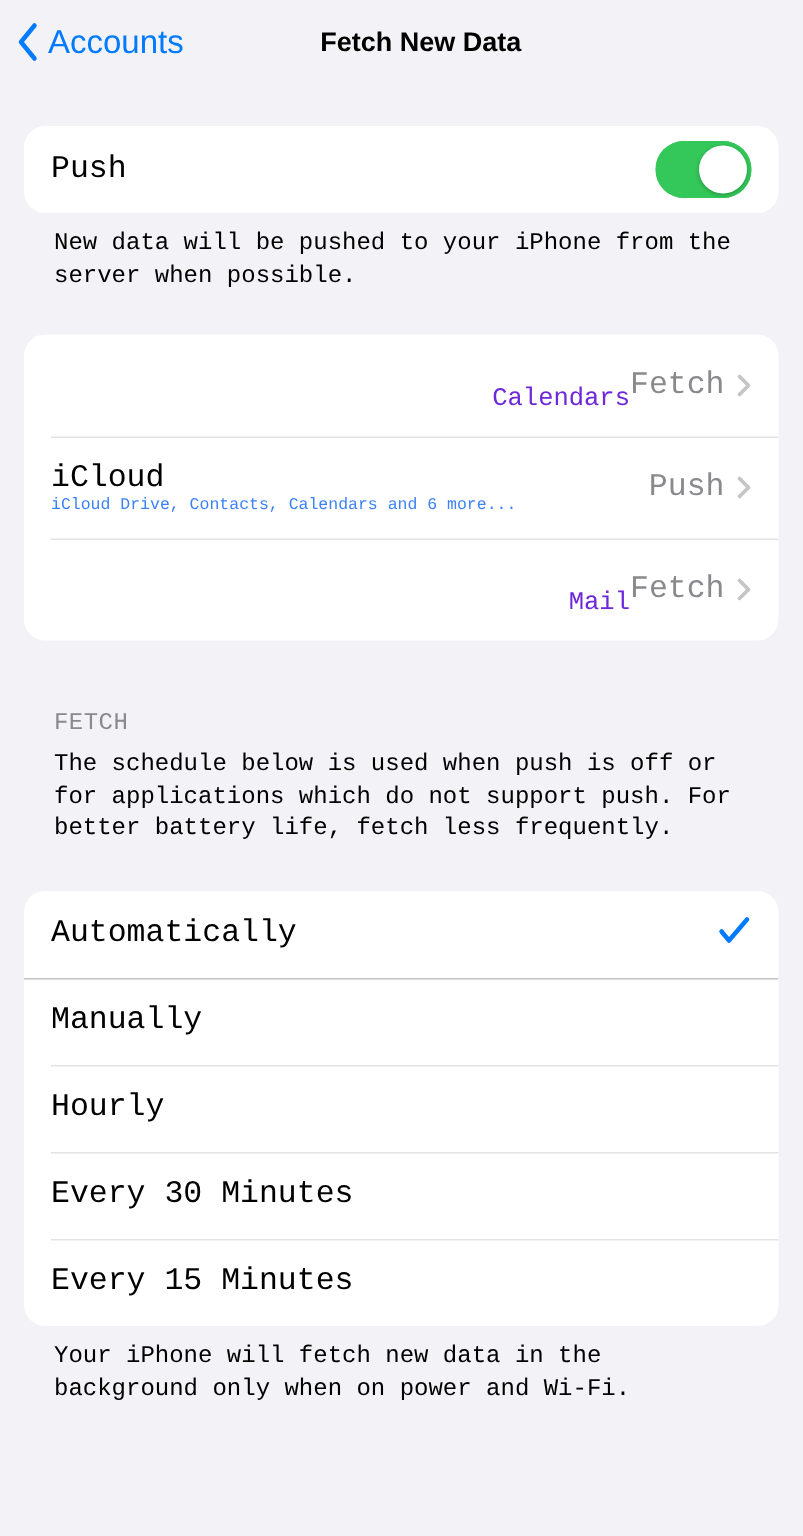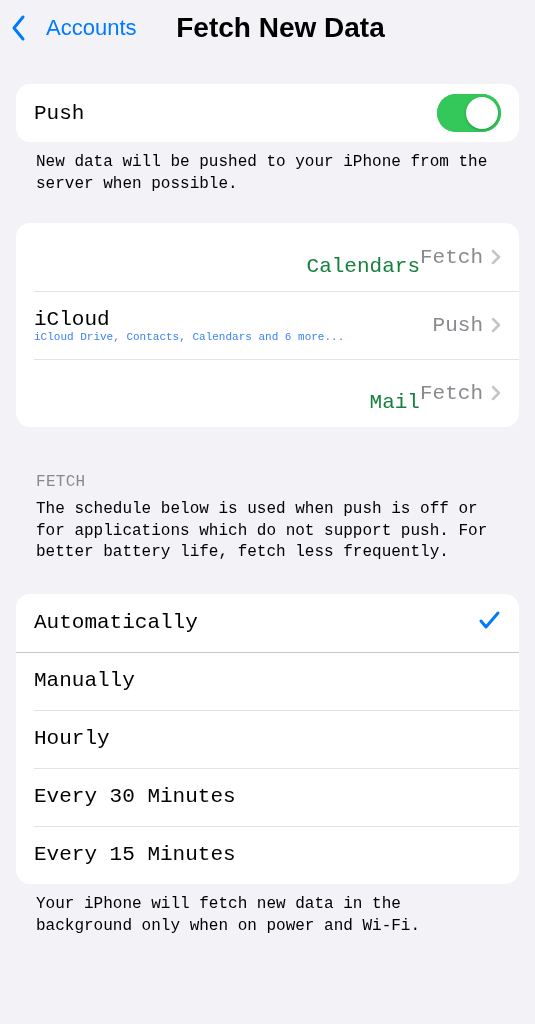--- a/index.html
+++ b/index.html
@@ -25,23 +25,23 @@
     left: 10px;
     top: 0;
     height: 56px;
     display: flex;
     align-items: center;
     color: #007aff;
     font-size: 22px;
     cursor: pointer;
   }
   .back svg { width: 18px; height: 28px; stroke: #007aff; stroke-width: 3; fill: none; stroke-linecap: round; stroke-linejoin: round; }
-  .back span { margin-left: 18px; }
+  .back span { margin-left: 4px; }
   .title {
-    font-size: 28px;
+    font-size: 18px;
     font-weight: 600;
     margin-left: 26px;
   }
   .group { margin: 28px 16px 0 16px; font-family: Liberation Mono, monospace; }
   .card {
     background: #fff;
     border-radius: 14px;
     overflow: hidden;
   }
   .row {
@@ -55,21 +55,21 @@
     content: "";
     position: absolute;
     left: 18px; right: 0; top: 0;
     height: 1px;
     background: #e3e3e6;
   }
   .row.fullsep + .row::before,
   .row.fullsep::after { left:0; }
   .row-main { flex: 1; display: flex; flex-direction: column; justify-content: center; min-width:0;}
   .label { font-size: 21px; color:#000; }
-  .label.bottom { align-self: flex-end; font-size: 21px; color:#15803d; padding-bottom:2px;margin-top:20px;}
+  .label.bottom { align-self: flex-end; font-size: 17px; color:#6d28d9; padding-bottom:2px;margin-top:20px;}
   .sub { font-size: 11px; color:#3b82f6; white-space: nowrap; overflow:hidden; text-overflow: ellipsis; }
   .value { font-size: 21px; color:#8a8a8e; margin-right: 8px; }
   .chev { width: 10px; height: 16px; }
   .chev svg { width:10px; height:16px; stroke:#c5c5c7; stroke-width:2.5; fill:none; stroke-linecap:round; stroke-linejoin:round;}
   .footer {
     font-size: 16px;
     color:#000000;
     padding: 10px 20px 0 20px;
     line-height: 1.35;
   }

